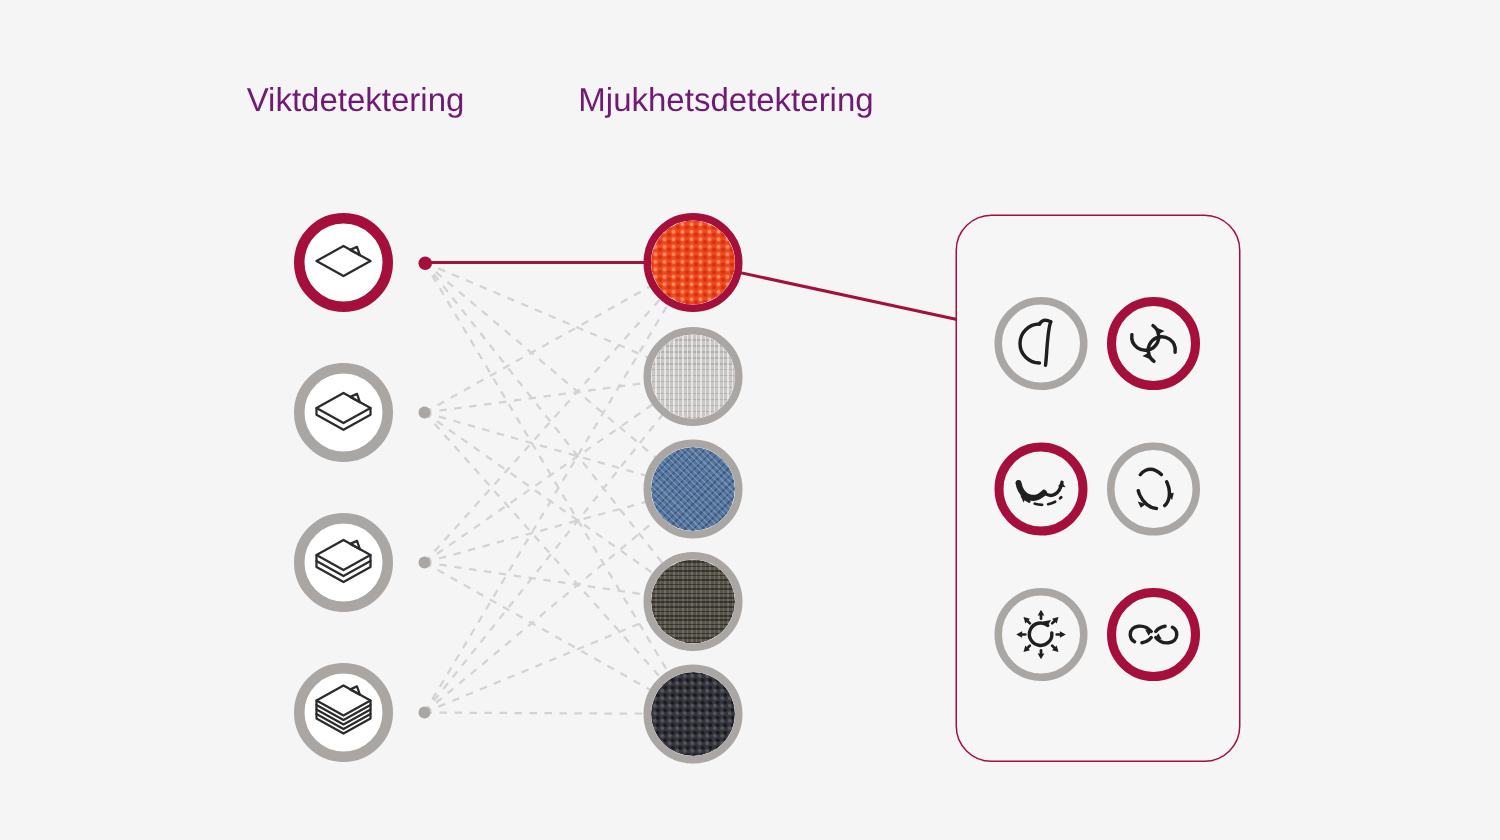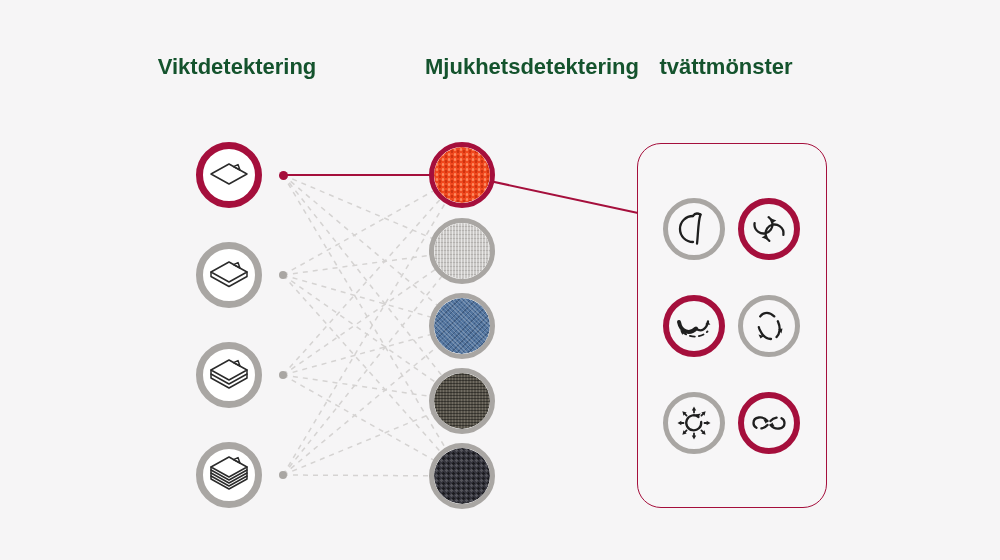--- a/index.html
+++ b/index.html
@@ -3,21 +3,21 @@
 <meta charset="utf-8">
 <style>
   html,body{margin:0;padding:0;}
   body{
     width:1000px;height:560px;position:relative;overflow:hidden;
     background:#f6f5f6;
     font-family:"Liberation Sans", sans-serif;
   }
   .hdr{
     position:absolute;transform:translateX(-50%);
-    font-size:22px;font-weight:700;color:#14532d;
+    font-size:22px;font-weight:400;color:#701a75;
     text-align:right;line-height:32px;white-space:nowrap;
   }
   #links{position:absolute;left:0;top:0;z-index:1;}
   .circle{
     position:absolute;z-index:2;border-radius:50%;
     background:#ffffff;box-sizing:border-box;
     display:flex;align-items:center;justify-content:center;
   }
   .w-circle{width:66px;height:66px;border:7px solid #a9a6a3;}
   .s-circle{width:66px;height:66px;border:5px solid #a9a6a3;overflow:hidden;padding:0;}
@@ -57,23 +57,22 @@
     background:#f7f6f7;z-index:2;
   }
   .icon-stroke{stroke:#2b2b2b;fill:none;stroke-width:1.5;stroke-linejoin:round;stroke-linecap:round;}
   .m-stroke{stroke:#1f1f1f;fill:none;stroke-width:2.3;stroke-linecap:round;stroke-linejoin:round;}
   .m-fill{fill:#1f1f1f;stroke:none;}
 </style>
 </head>
 <body>
 
 <div class="hdr" style="left:237px;top:51px;">Viktdetektering</div>
-<div class="hdr" style="left:484px;top:51px;margin-left:48px;">Mjukhetsdetektering</div>
+<div class="hdr" style="left:484px;top:51px;">Mjukhetsdetektering</div>
 <div class="hdr" style="left:726px;top:51px;">
-  <div>tvättmönster</div>
 </div>
 
 <svg id="links" width="1000" height="560">
     <line x1="283" y1="175" x2="462" y2="251" stroke="#d5d3d2" stroke-width="1.5" stroke-dasharray="5 5"></line>
     <line x1="283" y1="175" x2="462" y2="326" stroke="#d5d3d2" stroke-width="1.5" stroke-dasharray="5 5"></line>
     <line x1="283" y1="175" x2="462" y2="401" stroke="#d5d3d2" stroke-width="1.5" stroke-dasharray="5 5"></line>
     <line x1="283" y1="175" x2="462" y2="476" stroke="#d5d3d2" stroke-width="1.5" stroke-dasharray="5 5"></line>
     <line x1="283" y1="275" x2="462" y2="175" stroke="#d5d3d2" stroke-width="1.5" stroke-dasharray="5 5"></line>
     <line x1="283" y1="275" x2="462" y2="251" stroke="#d5d3d2" stroke-width="1.5" stroke-dasharray="5 5"></line>
     <line x1="283" y1="275" x2="462" y2="326" stroke="#d5d3d2" stroke-width="1.5" stroke-dasharray="5 5"></line>

